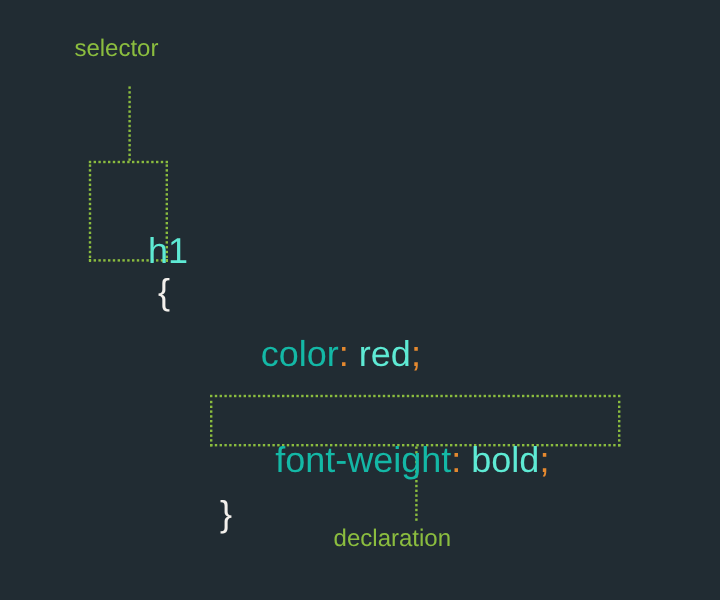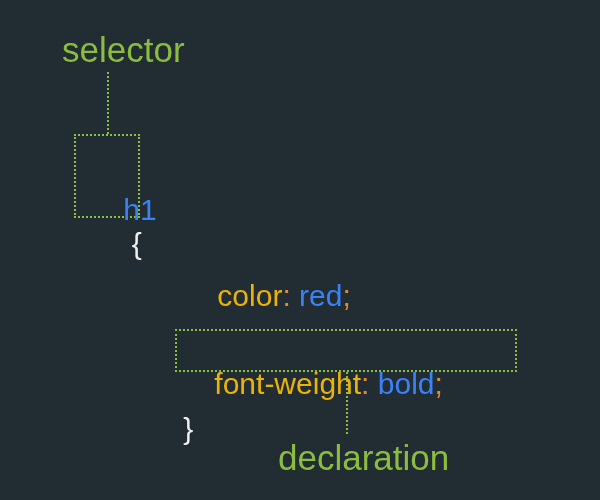--- a/index.html
+++ b/index.html
@@ -1,24 +1,24 @@
 <!DOCTYPE html>
 <html><head>
 <meta charset="utf-8">
 <style>
   * { margin:0; padding:0; box-sizing:border-box; }
   html,body { width:600px; height:500px; background:#212c33; font-family:"Segoe UI",Arial,sans-serif; overflow:hidden; }
   .canvas { position:relative; width:600px; height:500px; }
-  .label { position:absolute; color:#8bbd3f; font-size:35px; font-weight:400; }
+  .label { position:absolute; color:#8bbd3f; font-size:20px; font-weight:400; }
   .conn  { position:absolute; border-left:2px dotted #8bbd3f; }
   .box   { position:absolute; border:2px dotted #8bbd3f; }
   .code  { position:absolute; font-size:30px; white-space:pre; }
-  .c-prop  { color:#eab308; }
+  .c-prop  { color:#14b8a6; }
   .c-punc  { color:#e5892f; }
-  .c-val   { color:#3b82f6; }
+  .c-val   { color:#5eead4; }
   .c-brace { color:#f3f0ec; }
 </style>
 </head>
 <body>
 <div class="canvas">
 
   <span class="label" style="left:62px; top:30px;">selector</span>
 
   <span class="label" style="left:278px; top:438px;text-align:center;">declaration</span>
 
@@ -29,21 +29,21 @@
   <div class="box" style="left:175px; top:329px; width:342px; height:43px;"></div>
 
   <div class="code" style="left:90px; top:159px;">
     <span class="c-val">h1</span>
     <span class="c-brace"> </span><span class="c-brace">{</span>
   </div>
 
   <div class="code" style="left:184px; top:245px;">
     <span class="c-prop">color</span><span class="c-punc">: </span><span class="c-val">red</span><span class="c-punc">;</span>
   </div>
-  <div class="code" style="left:181px; top:333px;">
+  <div class="code" style="left:196px; top:333px;">
     <span class="c-prop">font-weight</span><span class="c-punc">: </span><span class="c-val">bold</span><span class="c-punc">;</span>
   </div>
 
   <div class="code" style="left:150px; top:378px;">
     <span class="c-brace">}</span>
   </div>
 
 </div>
 
 </body></html>

